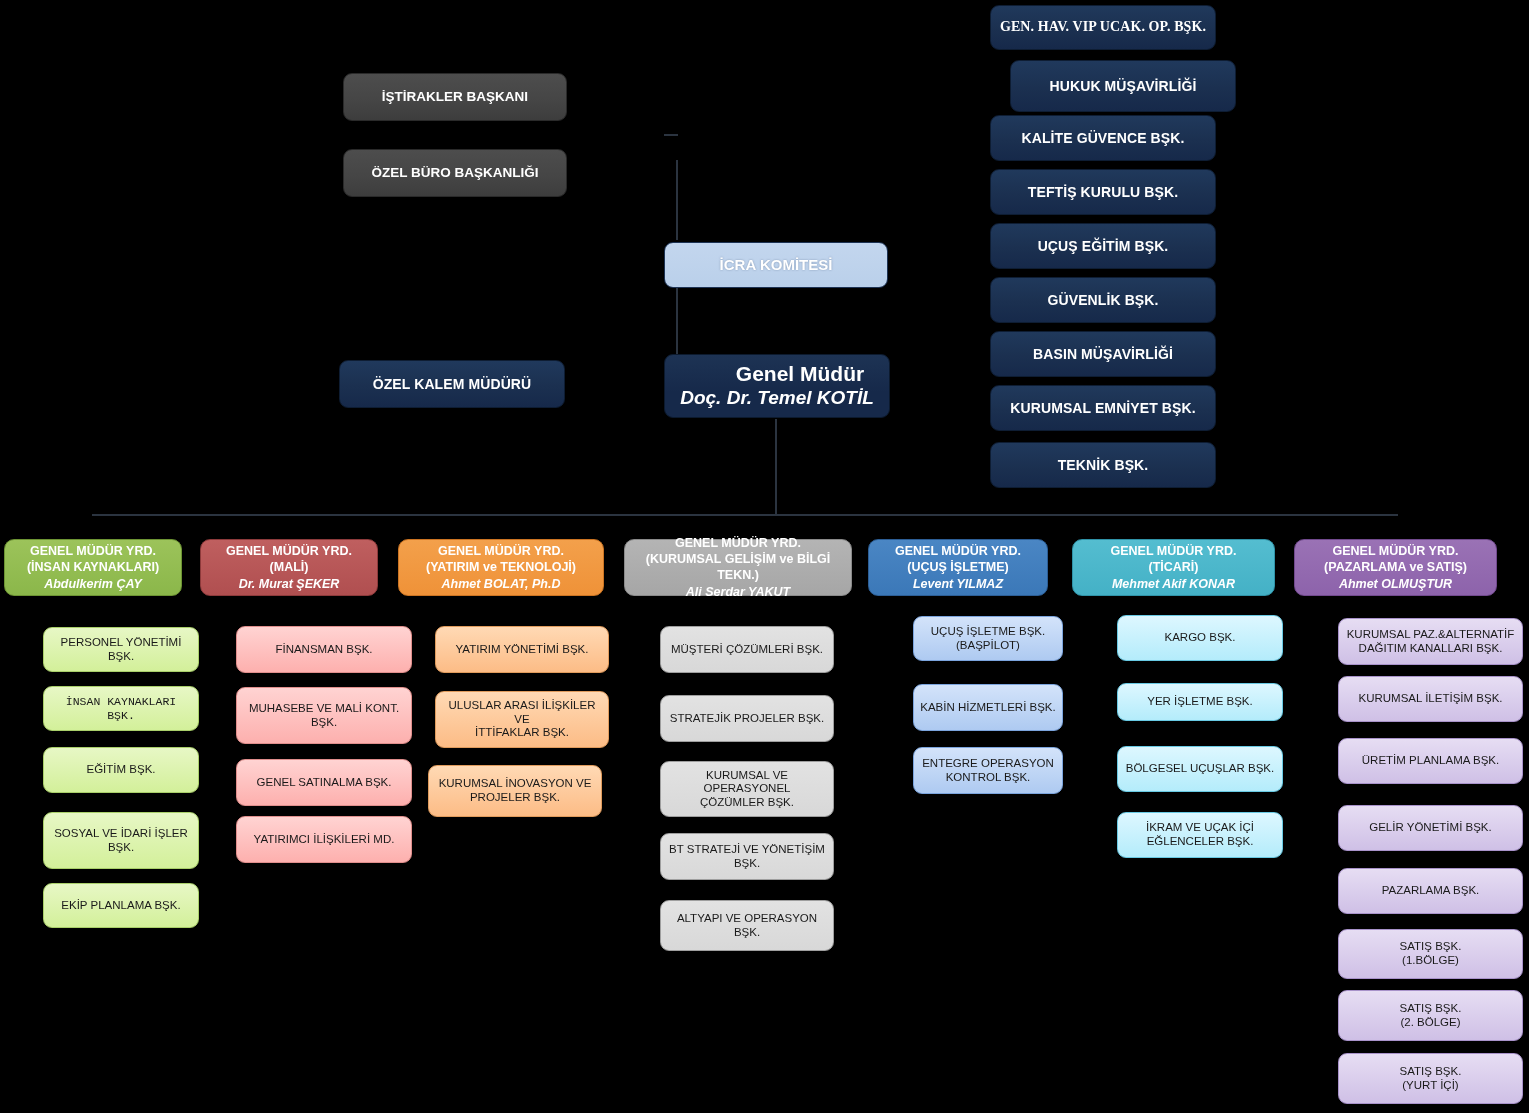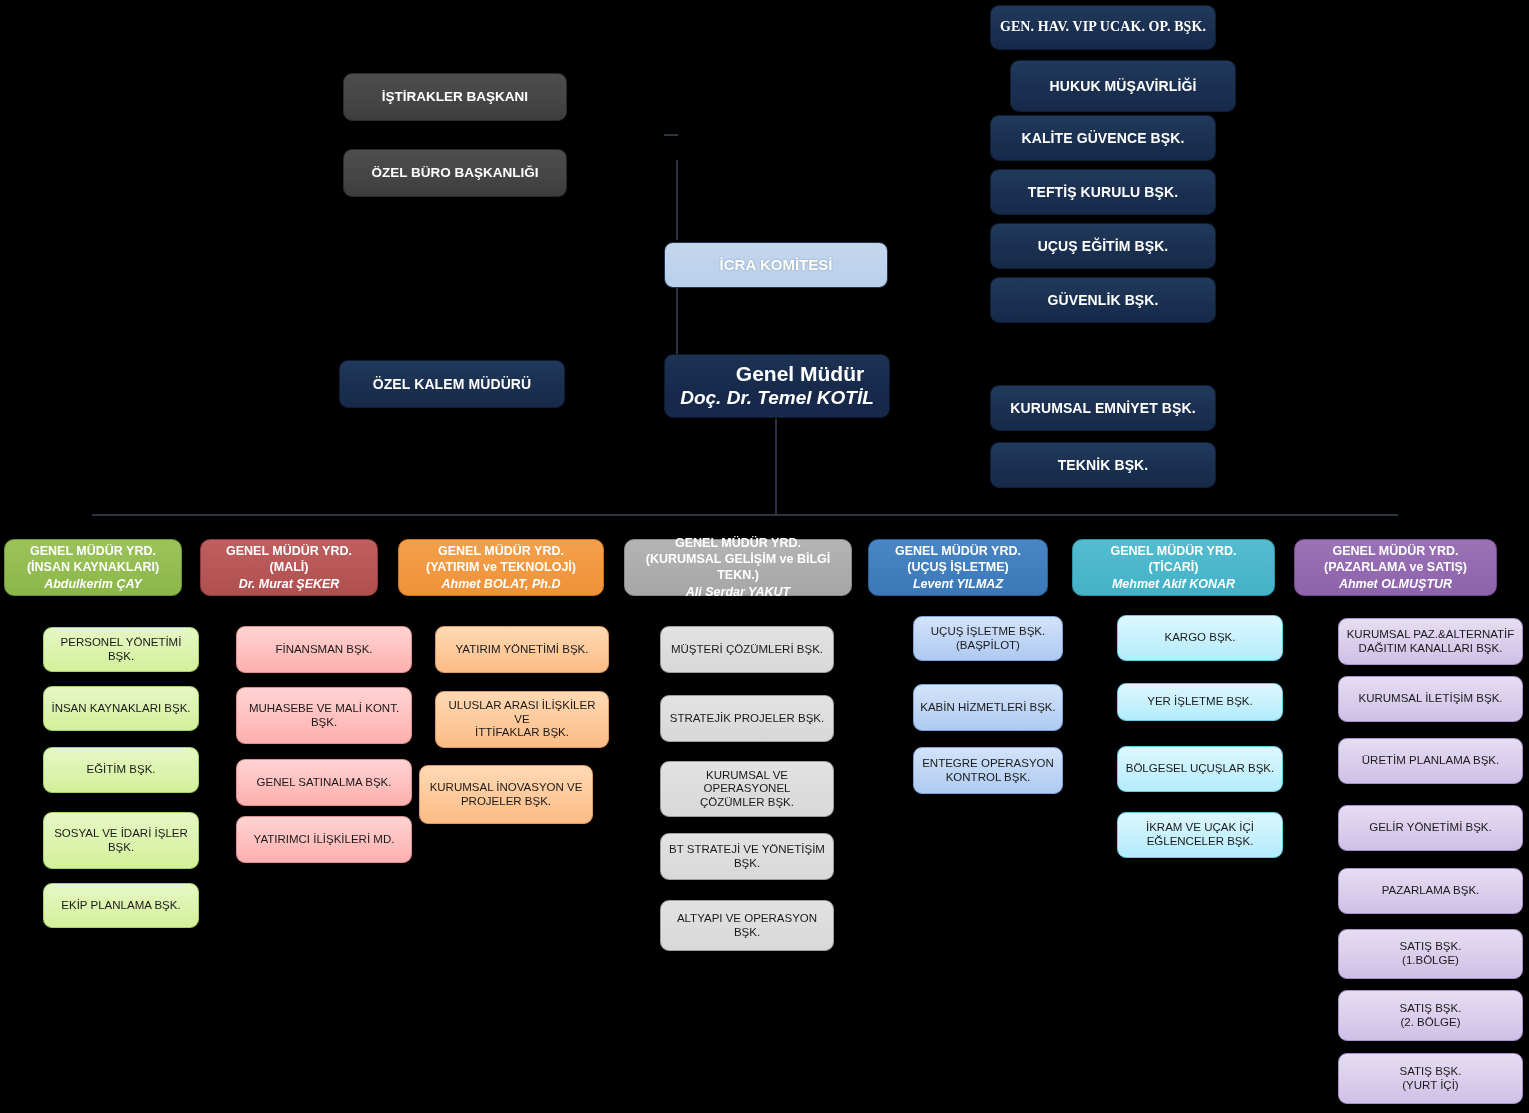--- a/index.html
+++ b/index.html
@@ -163,33 +163,35 @@
   <div class="box navy" style="left:990px; top:60px; width:226px; height:52px;margin-left:20px;">
     <span>HUKUK MÜŞAVİRLİĞİ</span></div>
   <div class="box navy" style="left:990px; top:115px; width:226px; height:46px;">
     <span>KALİTE GÜVENCE BŞK.</span></div>
   <div class="box navy" style="left:990px; top:169px; width:226px; height:46px;">
     <span>TEFTİŞ KURULU BŞK.</span></div>
   <div class="box navy" style="left:990px; top:223px; width:226px; height:46px;">
     <span>UÇUŞ EĞİTİM BŞK.</span></div>
   <div class="box navy" style="left:990px; top:277px; width:226px; height:46px;">
     <span>GÜVENLİK BŞK.</span></div>
+  <div class="box navy" style="left:990px; top:331px; width:226px; height:46px;">
+    <span>BASIN MÜŞAVİRLİĞİ</span></div>
   <div class="box navy" style="left:990px; top:385px; width:226px; height:46px;">
     <span>KURUMSAL EMNİYET BŞK.</span></div>
   <div class="box navy" style="left:990px; top:442px; width:226px; height:46px;">
     <span>TEKNİK BŞK.</span></div>
 
   <div class="box vp vp-hr" style="left:4px; top:539px; width:178px; height:57px;">
     <span class="vp-role">GENEL MÜDÜR YRD.</span>
     <span class="vp-role">(İNSAN KAYNAKLARI)</span>
     <span class="vp-person">Abdulkerim ÇAY</span>
   </div>
   <div class="box leaf leaf-hr" style="left:43px; top:627px; width:156px; height:45px;">
     <span>PERSONEL YÖNETİMİ BŞK.</span></div>
-  <div class="box leaf leaf-hr" style="left:43px; top:686px; width:156px; height:45px;">
+  <div class="box leaf leaf-hr" style="left:43px; top:686px; width:156px; height:45px;font-family:Liberation Mono, monospace;">
     <span>İNSAN KAYNAKLARI BŞK.</span></div>
   <div class="box leaf leaf-hr" style="left:43px; top:747px; width:156px; height:46px;">
     <span>EĞİTİM BŞK.</span></div>
   <div class="box leaf leaf-hr" style="left:43px; top:812px; width:156px; height:57px;">
     <span>SOSYAL VE İDARİ İŞLER BŞK.</span></div>
   <div class="box leaf leaf-hr" style="left:43px; top:883px; width:156px; height:45px;">
     <span>EKİP PLANLAMA BŞK.</span></div>
 
   <div class="box vp vp-fin" style="left:200px; top:539px; width:178px; height:57px;">
     <span class="vp-role">GENEL MÜDÜR YRD.</span>
@@ -208,21 +210,21 @@
   <div class="box vp vp-inv" style="left:398px; top:539px; width:206px; height:57px;">
     <span class="vp-role">GENEL MÜDÜR YRD.</span>
     <span class="vp-role">(YATIRIM ve TEKNOLOJİ)</span>
     <span class="vp-person">Ahmet BOLAT, Ph.D</span>
   </div>
   <div class="box leaf leaf-inv" style="left:435px; top:626px; width:174px; height:47px;">
     <span>YATIRIM YÖNETİMİ BŞK.</span></div>
   <div class="box leaf leaf-inv" style="left:435px; top:691px; width:174px; height:57px;">
     <span>ULUSLAR ARASI İLİŞKİLER VE
 İTTİFAKLAR BŞK.</span></div>
-  <div class="box leaf leaf-inv" style="left:419px; top:765px; width:174px; height:59px;">
+  <div class="box leaf leaf-inv" style="left:428px; top:765px; width:174px; height:52px;">
     <span>KURUMSAL İNOVASYON VE
 PROJELER BŞK.</span></div>
 
   <div class="box vp vp-it" style="left:624px; top:539px; width:228px; height:57px;">
     <span class="vp-role">GENEL MÜDÜR YRD.</span>
     <span class="vp-role">(KURUMSAL GELİŞİM ve BİLGİ TEKN.)</span>
     <span class="vp-person">Ali Serdar YAKUT</span>
   </div>
   <div class="box leaf leaf-it" style="left:660px; top:626px; width:174px; height:47px;">
     <span>MÜŞTERİ ÇÖZÜMLERİ BŞK.</span></div>

